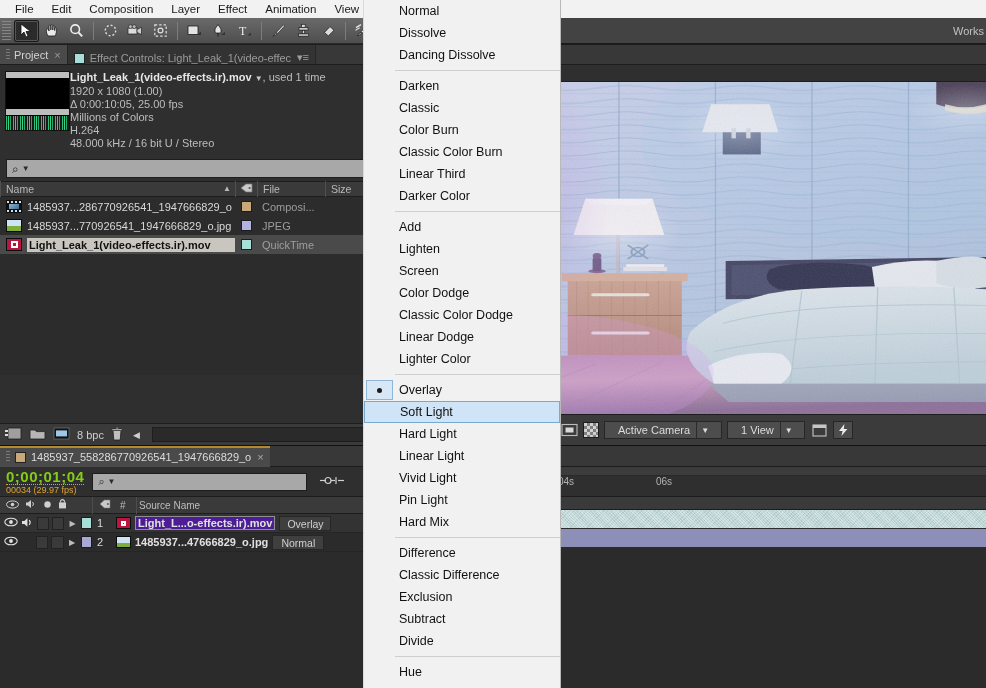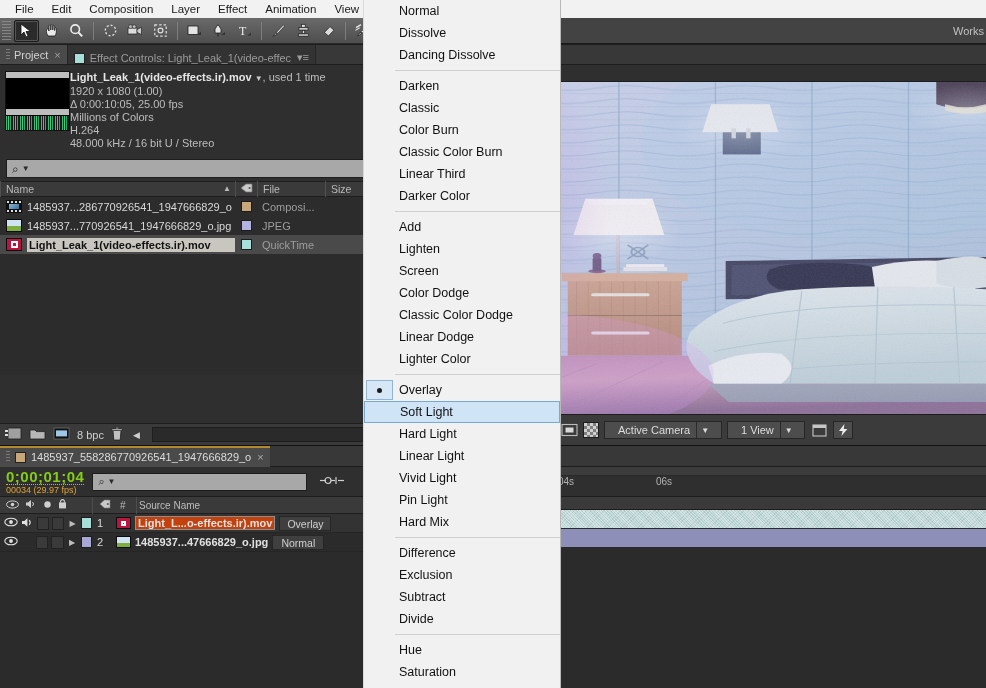--- a/index.html
+++ b/index.html
@@ -193,21 +193,21 @@
 
   .lrow { height: 19px; display: flex; align-items: center; font-size: 11px;
           border-bottom: 1px solid #252525; }
   .lrow .avb { width: 92px; display: flex; align-items: center; gap: 3px; padding-left: 4px; }
   .lrow .box { width: 13px; height: 13px; background: #3a3a3a; border: 1px solid #222; }
   .lrow .tri { color: #bdbdbd; font-size: 8px; width: 12px; text-align: center; }
   .lrow .lbl { width: 12px; height: 12px; border: 1px solid #1c1c1c; }
   .lrow .num { width: 24px; text-align: left; padding-left: 5px; color: #dcdcdc; }
   .lrow .sico { width: 15px; height: 12px; margin-right: 4px; border: 1px solid #0d0d0d; flex: 0 0 auto; }
   .lrow .sname { color: #e0e0e0; font-weight: bold; font-size: 11px; white-space: nowrap; }
-  .lrow .sname.boxed { background: #c2410c; border: 1px solid #8e8e8e; padding: 0 2px; }
+  .lrow .sname.boxed { background: #4c1d95; border: 1px solid #8e8e8e; padding: 0 2px; }
   .lrow .mode { width: 52px; height: 15px; background: #3f3f3f; border: 1px solid #262626;
                 color: #cfcfcf; font-size: 10.5px; text-align: center; line-height: 15px; margin-left: 4px; }
 
   
   #tlRight { position: absolute; left: 363px; top: 21px; right: 0; bottom: 0; }
   #ruler { position: absolute; left: 0; right: 0; top: 0; height: 30px; background: #2f2f2f;
            border-bottom: 1px solid #1d1d1d; }
   #rulerTop { position: absolute; left: 0; right: 0; top: 0; height: 9px; background: #3c3c3c;
               border-bottom: 1px solid #2a2a2a; }
   #rulerTicks { position: absolute; left: 0; right: 0; top: 9px; height: 20px; }
@@ -996,20 +996,23 @@
           <span>Pin Light</span>
         </div>
         <div class="bitem">
           <span>Hard Mix</span>
         </div>
         <div class="bsep"></div>
         <div class="bitem">
           <span>Difference</span>
         </div>
         <div class="bitem">
+          <span>Classic Difference</span>
+        </div>
+        <div class="bitem">
           <span>Exclusion</span>
         </div>
         <div class="bitem">
           <span>Subtract</span>
         </div>
         <div class="bitem">
           <span>Divide</span>
         </div>
         <div class="bsep"></div>
         <div class="bitem">

